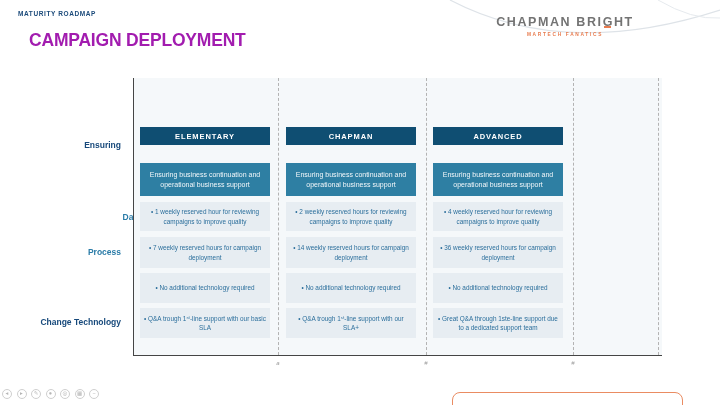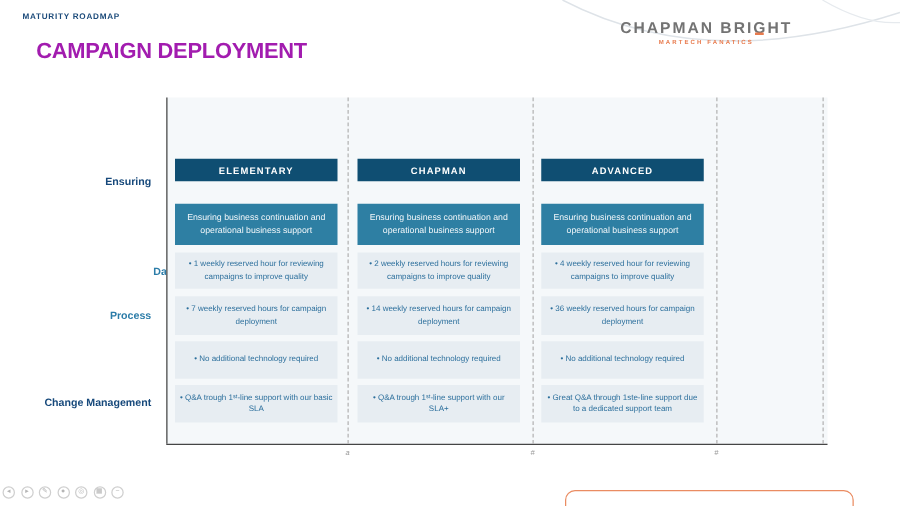--- a/index.html
+++ b/index.html
@@ -72,21 +72,21 @@
     <path d="M 218 0 Q 252 20 280 18" fill="none" stroke="#E6EAEE" stroke-width="1"></path>
   </svg>
   <div class="logo">
     <div class="brand"><span>CHAPMAN BRI</span><span class="g">G</span><span>HT</span></div>
     <div class="tagline">MARTECH FANATICS</div>
   </div>
 
   <div class="rowlabel tone-dark" style="top:140px;">Ensuring</div>
   <div class="rowlabel tone-light" style="top:212px;margin-left:20px;">Data</div>
   <div class="rowlabel tone-light" style="top:247px;">Process</div>
-  <div class="rowlabel tone-dark" style="top:317px;">Change Management</div>
+  <div class="rowlabel tone-dark" style="top:317px;">Change Technology</div>
 
   <div class="plot">
     <div class="axis-left"></div>
     <div class="axis-bottom"></div>
     <div class="vdash" style="left:145px;"></div>
     <div class="vdash" style="left:293px;"></div>
     <div class="vdash" style="left:440px;"></div>
     <div class="vdash" style="left:525px;"></div>
 
     <div class="col" style="left:7px;">

